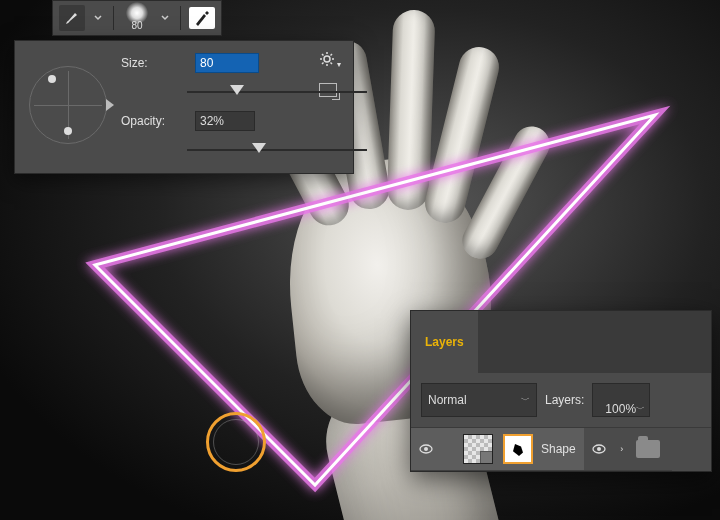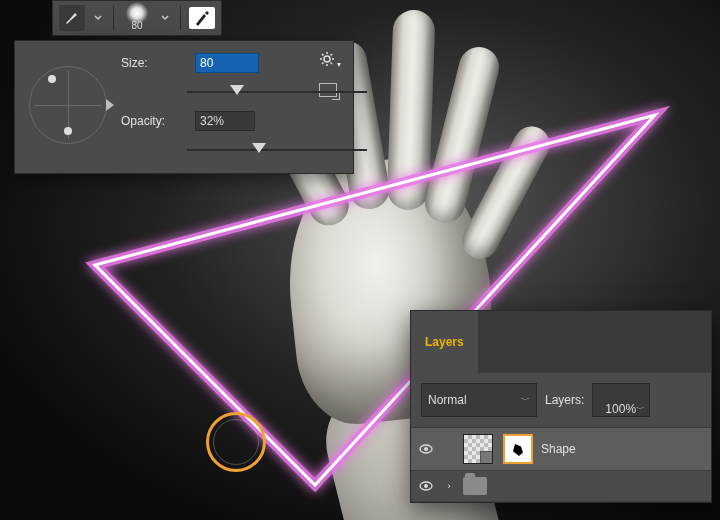--- a/index.html
+++ b/index.html
@@ -61,21 +61,21 @@
 
   
   .layers { position:absolute; left:410px; top:310px; width:302px; background:#4b4b4b; border:1px solid #2a2a2a; box-shadow:0 8px 24px rgba(0,0,0,.55); }
   .layers .tabs { display:flex; background:#3a3a3a; }
   .layers .tab { padding:24px 14px; font-weight:700; background:#4b4b4b; color:#eab308; }
   .layers .optrow { display:flex; align-items:center; gap:8px; padding:10px 10px; border-bottom:1px solid #3a3a3a; }
   .layers select, .layers .dropdown { background:#3a3a3a; color:#ddd; border:1px solid #2a2a2a; height:34px; font-size:12px; }
   .layers .blend { flex:0 0 116px; padding:0 6px; display:flex; align-items:center; justify-content:space-between;}
   .layers .opacity-box { width:58px; padding:0 12px; display:flex; align-items:flex-end; justify-content:space-between;}
   .layers .chv { font-size:9px;}
-  .layers .list { display:flex; flex-direction:column; }
+  .layers .list { display:flex; }
   .layer-row { display:flex; align-items:center; gap:8px; padding:6px 8px; border-bottom:1px solid #3f3f3f; }
   .layer-row.selected { background:#5d5d5d; }
   .eye { width:16px; text-align:center; }
   .expand { width:12px; text-align:center; font-size:9px; }
   .thumb { width:30px; height:30px; background:#888; border:1px solid #222; position:relative; }
   .thumb .checker { position:absolute; inset:0; background:
       linear-gradient(45deg,#bbb 25%,transparent 25%,transparent 75%,#bbb 75%),
       linear-gradient(45deg,#bbb 25%,#e7e7e7 25%,#e7e7e7 75%,#bbb 75%);
       background-size:8px 8px; background-position:0 0,4px 4px; }
   .thumb .folded { position:absolute; right:0; bottom:0; width:12px; height:12px; background:#777; border-left:1px solid #555; border-top:1px solid #555;}

